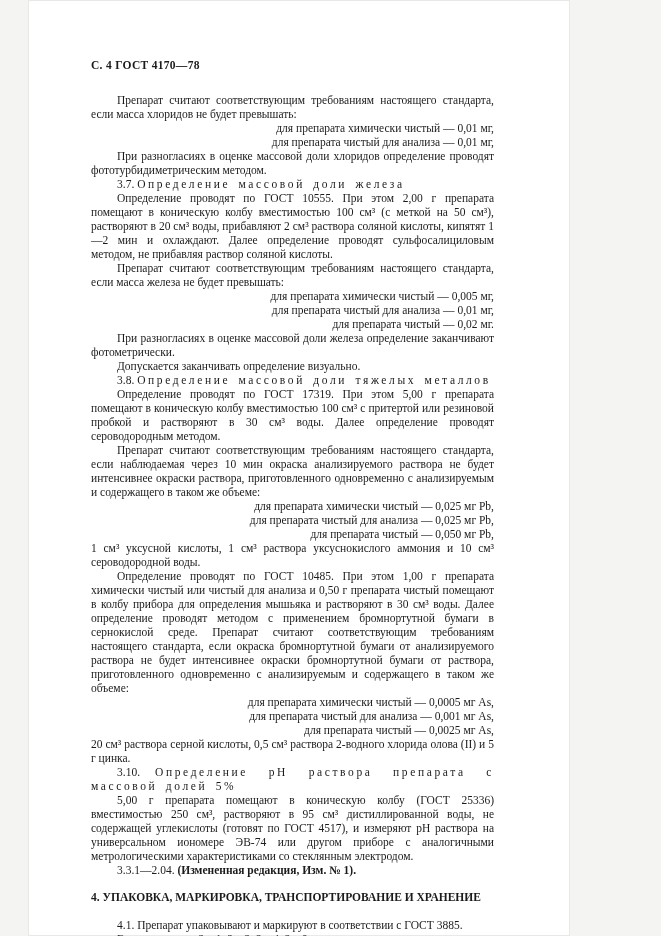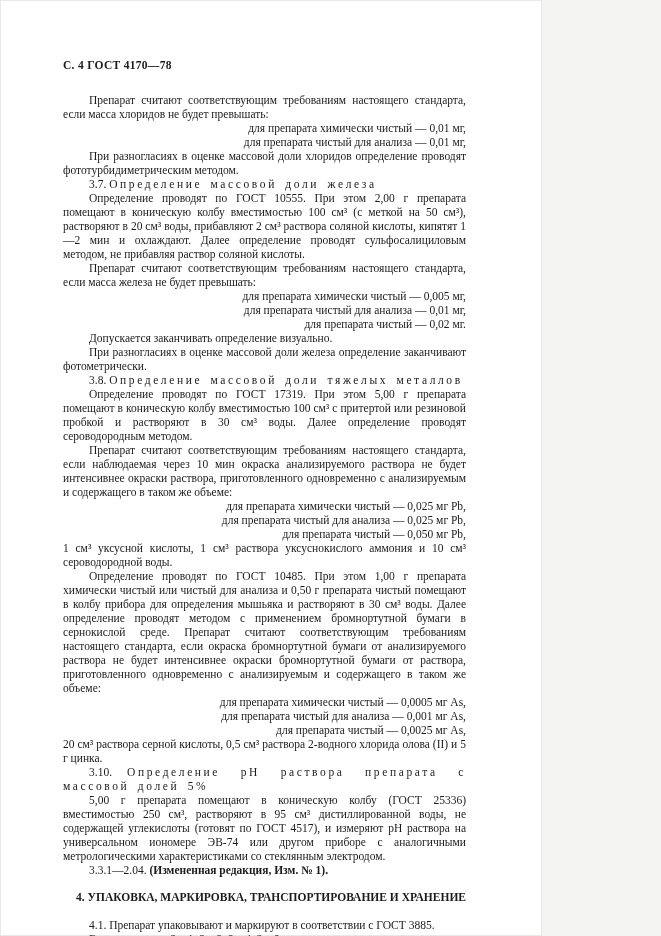--- a/index.html
+++ b/index.html
@@ -11,33 +11,34 @@
   }
   .page {
     width: 542px; height: 936px;
     background: #ffffff;
     padding: 58px 76px 30px 63px;
     font-size: 11.5px;
     line-height: 14px;
     color: #1b1b1b;
     box-shadow: inset 0 0 0 1px #e8e8e6;
     overflow: hidden;
+    margin-left: 28px;
   }
   .header {
     font-weight: bold;
     margin: 0 0 21px 0;
     letter-spacing: 0.3px;
   }
   .para { margin: 0; text-align: justify; }
   .para.body    { text-indent: 26px; }
   .para.heading { text-indent: 26px; }
   .para.list    { text-indent: 26px; text-align: right; }
   .para.flush   { text-indent: 0; }
   .para.center  {
-    text-align: right; text-indent: 0;
+    text-align: left; text-indent: 0;
     font-weight: bold;
     margin: 13px 0 14px 0;
   }
   .seg-bold   { font-weight: bold; }
   .seg-spaced { letter-spacing: 2.6px; word-spacing: 3px; }
 </style>
 </head>
 <body>
 
 <div class="page">
@@ -46,22 +47,22 @@
       <p class="para body"><span>Препарат считают соответствующим требованиям настоящего стандарта, если масса хлоридов не будет превышать:</span></p>
       <p class="para list"><span>для препарата химически чистый — 0,01 мг,</span></p>
       <p class="para list"><span>для препарата чистый для анализа — 0,01 мг,</span></p>
       <p class="para body"><span>При разногласиях в оценке массовой доли хлоридов определение проводят фототурбидиметрическим методом.</span></p>
       <p class="para heading"><span>3.7. </span><span class="seg-spaced">Определение массовой доли железа</span></p>
       <p class="para body"><span>Определение проводят по ГОСТ 10555. При этом 2,00 г препарата помещают в коническую колбу вместимостью 100 см³ (с меткой на 50 см³), растворяют в 20 см³ воды, прибавляют 2 см³ раствора соляной кислоты, кипятят 1—2 мин и охлаждают. Далее определение проводят сульфосалициловым методом, не прибавляя раствор соляной кислоты.</span></p>
       <p class="para body"><span>Препарат считают соответствующим требованиям настоящего стандарта, если масса железа не будет превышать:</span></p>
       <p class="para list"><span>для препарата химически чистый — 0,005 мг,</span></p>
       <p class="para list"><span>для препарата чистый для анализа — 0,01 мг,</span></p>
       <p class="para list"><span>для препарата чистый — 0,02 мг.</span></p>
+      <p class="para body"><span>При разногласиях в оценке массовой доли железа определение заканчивают фотометрически.</span></p>
       <p class="para body"><span>Допускается заканчивать определение визуально.</span></p>
-      <p class="para body"><span>При разногласиях в оценке массовой доли железа определение заканчивают фотометрически.</span></p>
       <p class="para heading"><span>3.8. </span><span class="seg-spaced">Определение массовой доли тяжелых металлов</span></p>
       <p class="para body"><span>Определение проводят по ГОСТ 17319. При этом 5,00 г препарата помещают в коническую колбу вместимостью 100 см³ с притертой или резиновой пробкой и растворяют в 30 см³ воды. Далее определение проводят сероводородным методом.</span></p>
       <p class="para body"><span>Препарат считают соответствующим требованиям настоящего стандарта, если наблюдаемая через 10 мин окраска анализируемого раствора не будет интенсивнее окраски раствора, приготовленного одновременно с анализируемым и содержащего в таком же объеме:</span></p>
       <p class="para list"><span>для препарата химически чистый — 0,025 мг Pb,</span></p>
       <p class="para list"><span>для препарата чистый для анализа — 0,025 мг Pb,</span></p>
       <p class="para list"><span>для препарата чистый — 0,050 мг Pb,</span></p>
       <p class="para flush"><span>1 см³ уксусной кислоты, 1 см³ раствора уксуснокислого аммония и 10 см³ сероводородной воды.</span></p>
       <p class="para body"><span>Определение проводят по ГОСТ 10485. При этом 1,00 г препарата химически чистый или чистый для анализа и 0,50 г препарата чистый помещают в колбу прибора для определения мышьяка и растворяют в 30 см³ воды. Далее определение проводят методом с применением бромнортутной бумаги в сернокислой среде. Препарат считают соответствующим требованиям настоящего стандарта, если окраска бромнортутной бумаги от анализируемого раствора не будет интенсивнее окраски бромнортутной бумаги от раствора, приготовленного одновременно с анализируемым и содержащего в таком же объеме:</span></p>
       <p class="para list"><span>для препарата химически чистый — 0,0005 мг As,</span></p>
       <p class="para list"><span>для препарата чистый для анализа — 0,001 мг As,</span></p>

